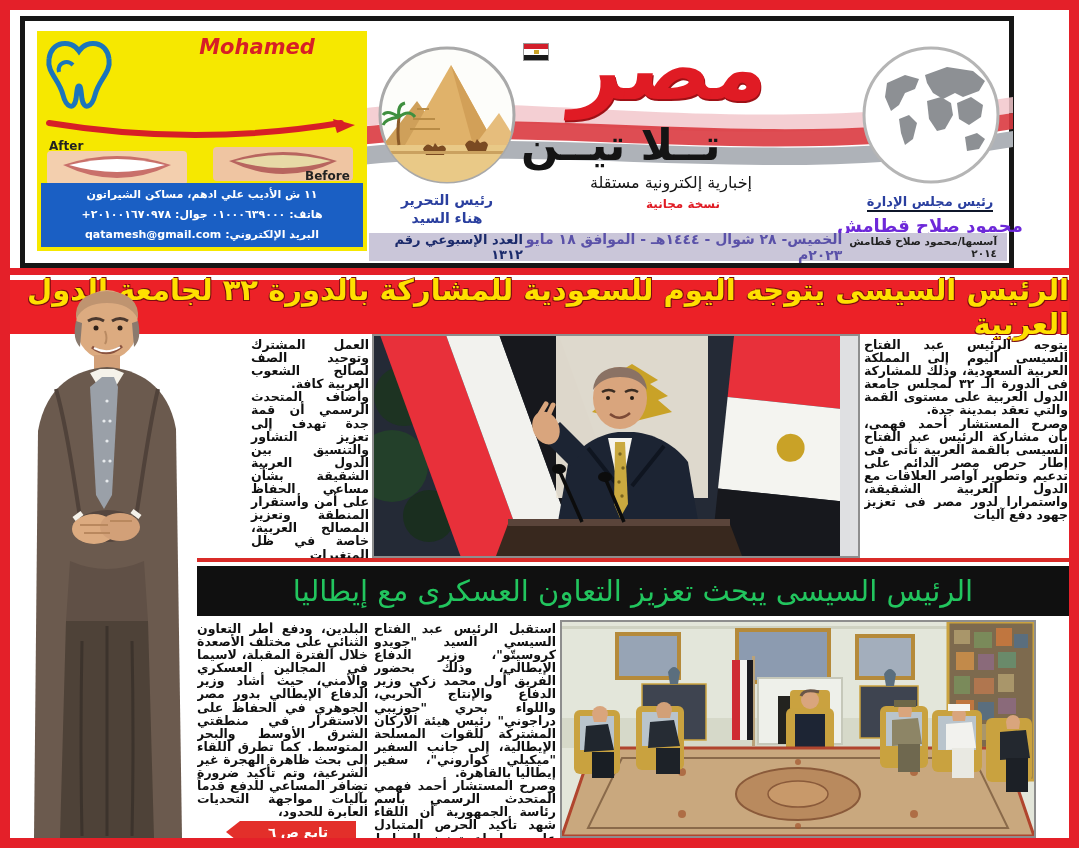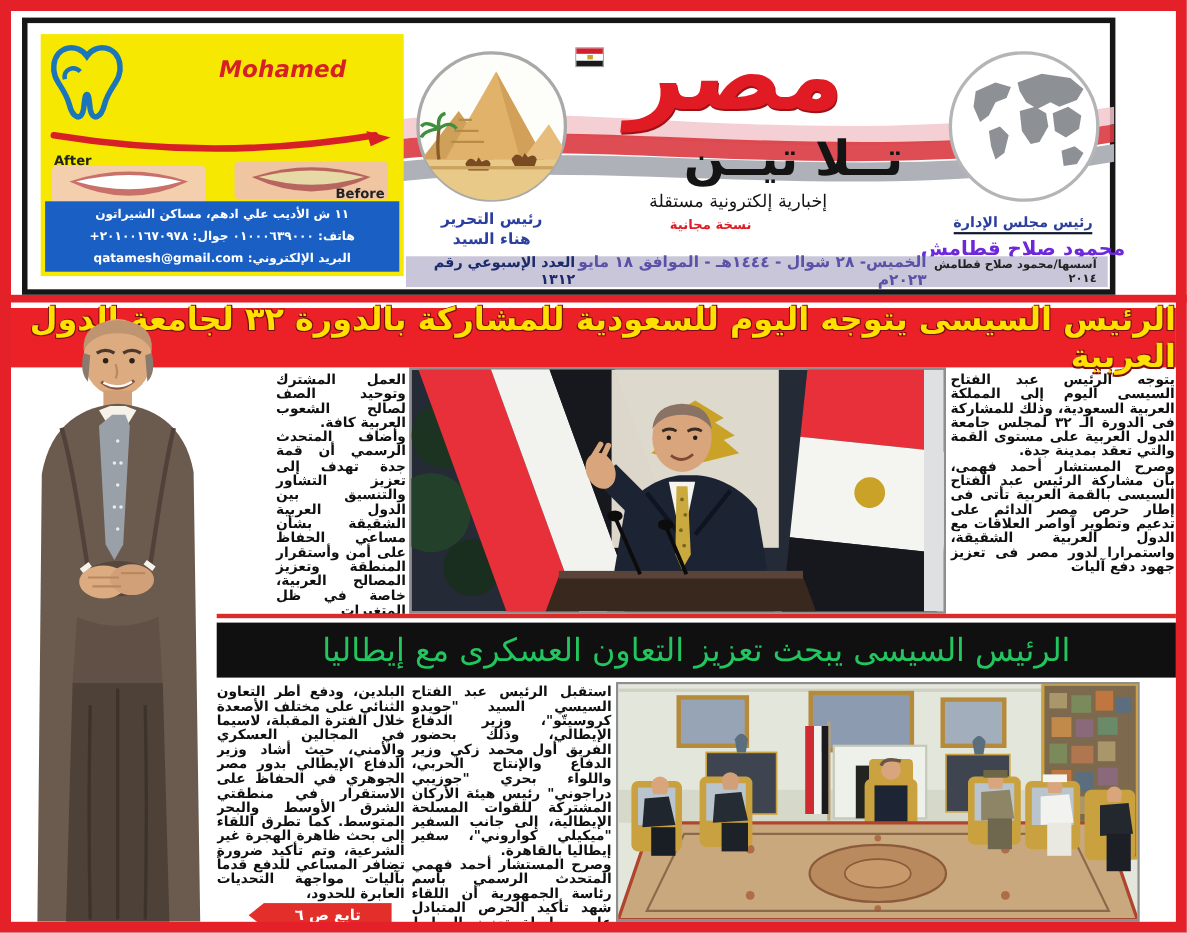--- a/index.html
+++ b/index.html
@@ -9,40 +9,40 @@
 
   
   .frame { position:absolute; inset:0; border:10px solid #e42029; z-index:40; pointer-events:none; }
   .mast-rule { left:0; top:268px; width:1079px; height:7px; background:#e42029; }
 
   
   .masthead { left:20px; top:16px; width:994px; height:252px; border:5px solid #161616; background:#fff; z-index:3; }
 
   
   .ad { left:12px; top:10px; width:330px; height:220px; background:#f6e800; z-index:2; }
-  .ad-brand-top { left:120px; top:20px; width:200px; color:#d71f26; font-size:21px; font-weight:bold; font-style:italic; text-align:center; direction:ltr; }
+  .ad-brand-top { left:120px; top:4px; width:200px; color:#d71f26; font-size:21px; font-weight:bold; font-style:italic; text-align:center; direction:ltr; }
   .ad-brand-name { left:58px; top:22px; width:266px; color:#1b75bb; font-size:36px; font-weight:bold; font-style:italic; text-align:center; direction:ltr; letter-spacing:1px; }
   .ad-brand-sub { left:90px; top:62px; width:210px; color:#1b75bb; font-size:22px; font-style:italic; font-weight:bold; text-align:center; direction:ltr; }
   .smile-label { color:#222; font-size:12px; font-weight:bold; direction:ltr; }
   .ad-blue { left:4px; right:4px; bottom:4px; height:64px; background:#1a5fc4; color:#fff; text-align:center; font-weight:bold; font-size:11px; line-height:20px; padding-top:2px; }
   .ad-blue .line { white-space:nowrap; }
 
   
   .pyr { left:352px; top:24px; width:140px; height:140px; }
   .editor { left:346px; top:170px; width:152px; text-align:center; color:#2a3f9f; font-weight:bold; font-size:14px; line-height:18px; }
   .ribbon { left:320px; top:62px; width:668px; height:100px; z-index:0; }
   .logo-wrap { left:496px; top:0px; width:300px; text-align:center; z-index:1; }
   .logo-main { font-size:88px; line-height:96px; font-weight:bold; color:#e01b24; transform:skewX(-6deg); display:inline-block; text-shadow:1px 2px 0 #9e1116; }
   .egy-flag { left:498px; top:22px; width:26px; height:18px; border:1px solid #999; z-index:2; }
   .egy-flag .r { height:33%; background:#d21f2b; } .egy-flag .w { height:34%; background:#fff; position:relative; }
   .egy-flag .w i { position:absolute; left:10px; top:1px; width:5px; height:4px; background:#c9a227; }
   .egy-flag .b { height:33%; background:#1a1a1a; }
-  .logo-sub { left:496px; top:100px; width:300px; text-align:right; font-size:44px; line-height:48px; font-weight:bold; color:#141414; z-index:1; }
+  .logo-sub { left:496px; top:100px; width:300px; text-align:left; font-size:44px; line-height:48px; font-weight:bold; color:#141414; z-index:1; }
   .logo-tag { left:496px; top:152px; width:300px; text-align:center; font-size:16px; font-weight:normal; color:#141414; z-index:1; }
-  .logo-free { left:471px; top:176px; width:300px; text-align:center; font-size:12px; font-weight:bold; color:#e01b24; z-index:1; }
+  .logo-free { left:508px; top:176px; width:300px; text-align:center; font-size:12px; font-weight:bold; color:#e01b24; z-index:1; }
 
   
   .map { left:836px; top:24px; width:140px; height:140px; }
   .chairman { left:812px; top:170px; width:186px; text-align:center; }
   .chair-title { display:inline-block; color:#2a3f9f; font-weight:bold; font-size:13px; border-bottom:2px solid #0f172a; padding-bottom:1px; }
   .chair-name { margin-top:3px; color:#6d28d9; font-weight:bold; font-size:18px; }
 
   
   .datebar { left:344px; right:2px; bottom:2px; height:28px; background:#cac6d9; display:flex; align-items:center; justify-content:space-between; padding:0 10px; z-index:1; }
   .db-founded { font-size:10.5px; font-weight:bold; color:#222; }

